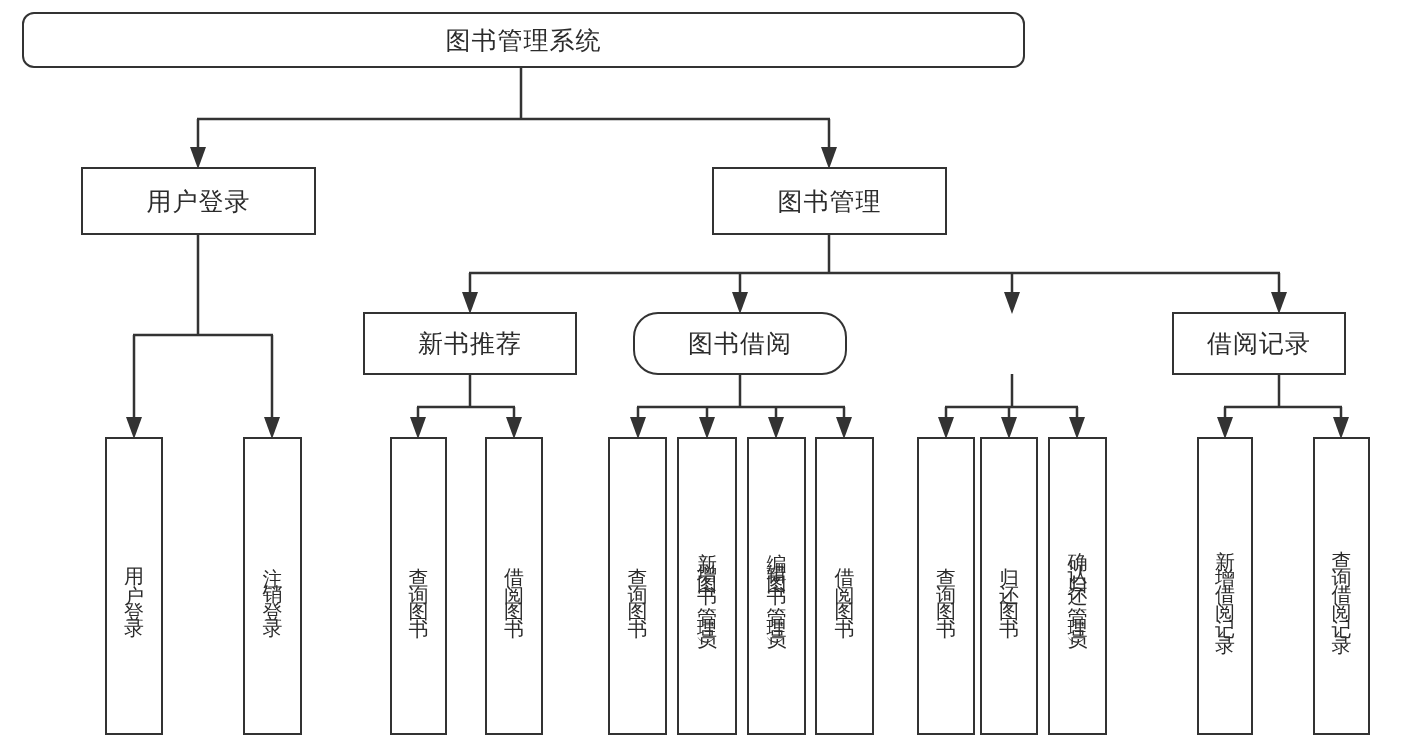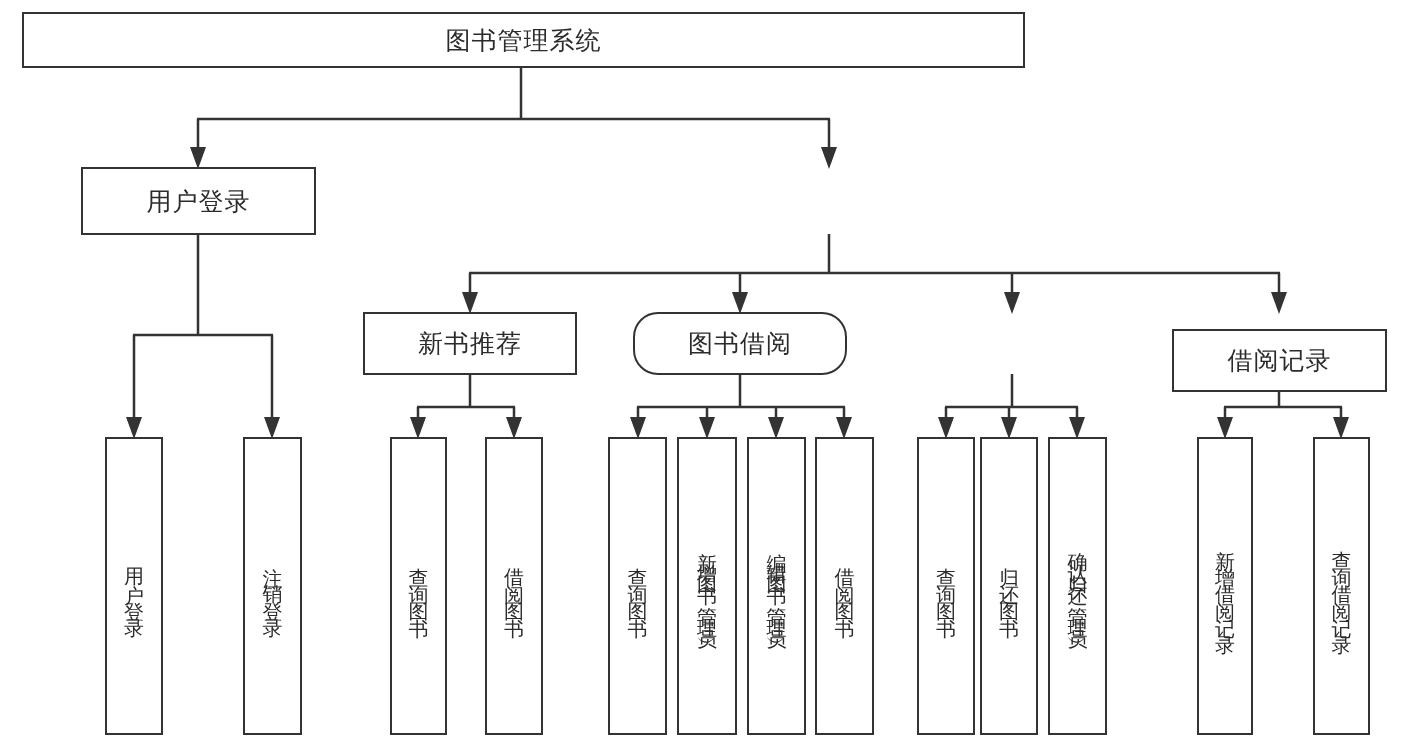--- a/index.html
+++ b/index.html
@@ -76,27 +76,28 @@
     <path class="line" d="M1012,374 L1012,407 M945,407 L1078,407 M946,407 L946,432 M1009,407 L1009,432 M1077,407 L1077,432"></path>
     <path class="arrow" d="M938,417 L954,417 L946,439 Z"></path>
     <path class="arrow" d="M1001,417 L1017,417 L1009,439 Z"></path>
     <path class="arrow" d="M1069,417 L1085,417 L1077,439 Z"></path>
 
     <path class="line" d="M1279,374 L1279,407 M1224,407 L1342,407 M1225,407 L1225,432 M1341,407 L1341,432"></path>
     <path class="arrow" d="M1217,417 L1233,417 L1225,439 Z"></path>
     <path class="arrow" d="M1333,417 L1349,417 L1341,439 Z"></path>
   </svg>
 
-  <div class="box h-box" style="left:22px; top:12px; width:1003px; height:56px;">图书管理系统</div>
+  <div class="box h-box" style="left:22px; top:12px; width:1003px; height:56px;border-radius:12px;">图书管理系统</div>
 
   <div class="box h-box" style="left:81px; top:167px; width:235px; height:68px;">用户登录</div>
+  <div class="box h-box" style="left:712px; top:167px; width:235px; height:68px;">图书管理</div>
 
   <div class="box h-box" style="left:363px; top:312px; width:214px; height:63px;">新书推荐</div>
   <div class="box h-box" style="left:633px; top:312px; width:214px; height:63px;border-radius:25px;">图书借阅</div>
-  <div class="box h-box" style="left:1172px; top:329px; width:215px; height:63px;font-family:Liberation Serif, serif;">借阅记录</div>
+  <div class="box h-box" style="left:1172px; top:312px; width:174px; height:63px;font-family:Liberation Serif, serif;">借阅记录</div>
 
   <div class="box v-box" style="left:105px; top:437px; width:58px; height:298px;">
     <span>用户登录</span>
   </div>
   <div class="box v-box" style="left:243px; top:437px; width:59px; height:298px;">
     <span>注销登录</span>
   </div>
 
   <div class="box v-box" style="left:390px; top:437px; width:57px; height:298px;">
     <span>查询图书</span>

